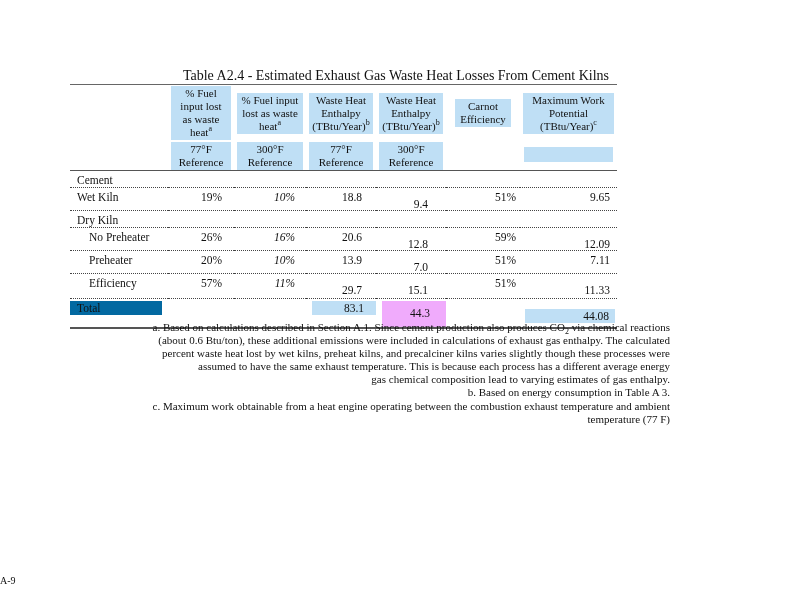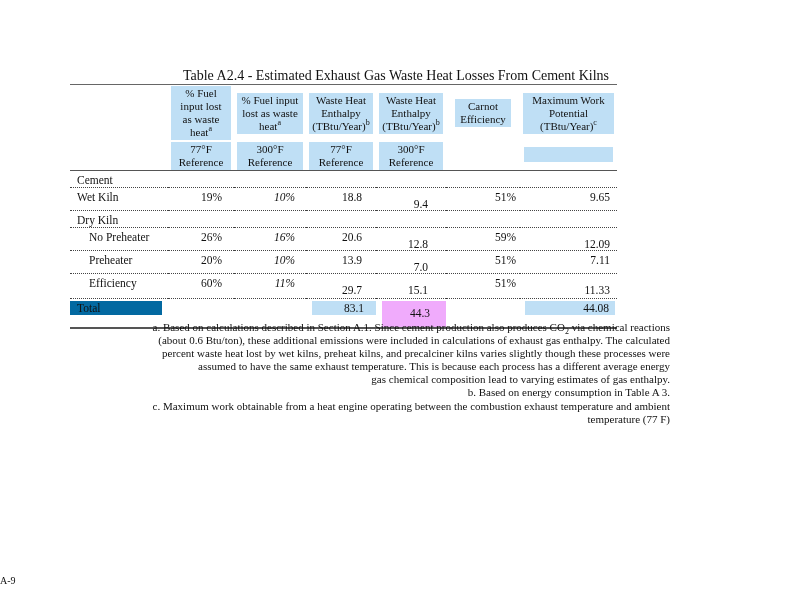--- a/index.html
+++ b/index.html
@@ -47,21 +47,21 @@
   tr.total td { padding-top:2px; }
   .lblbox {
     display:inline-block; background:#0369a1; width:92px;
     box-sizing:border-box; padding:1px 0 1px 7px; text-align:left;
   }
   td.tnum { padding:2px 0 0 0; }
   .valbox {
     display:block; background:#bfdff5; margin-left:6px; text-align:right;
     padding:1px 12px 1px 0; box-sizing:border-box;
   }
-  td.c6t .valbox { margin:0 2px 0 5px; padding-right:6px; }
+  td.c6t .valbox { margin:8px 2px 0 5px; padding-right:6px; }
   .tallbox {
     display:flex; background:#f0abfc; margin-left:6px; height:26px;
     align-items:center; justify-content:flex-end;
     padding:0 16px 1px 0; box-sizing:border-box;
   }
   
   .footnotes {
     position:absolute; left:70px; top:321px; width:600px;
     font-size:11px; line-height:13.1px;
   }
@@ -158,21 +158,21 @@
           <td class="lbl ind">Preheater</td>
           <td class="num c1">20%</td>
           <td class="num c2">10%</td>
           <td class="num c3">13.9</td>
           <td class="num c4"><span class="drop">7.0</span></td>
           <td class="num c5">51%</td>
           <td class="num c6">7.11</td>
         </tr>
         <tr class="data" style="height:25px">
           <td class="lbl ind">Efficiency</td>
-          <td class="num c1">60%</td>
+          <td class="num c1">57%</td>
           <td class="num c2">11%</td>
           <td class="num c3"><span class="drop">29.7</span></td>
           <td class="num c4"><span class="drop">15.1</span></td>
           <td class="num c5">51%</td>
           <td class="num c6"><span class="drop">11.33</span></td>
         </tr>
         <tr class="total">
           <td><span class="lblbox">Total</span></td>
           <td></td>
           <td></td>

